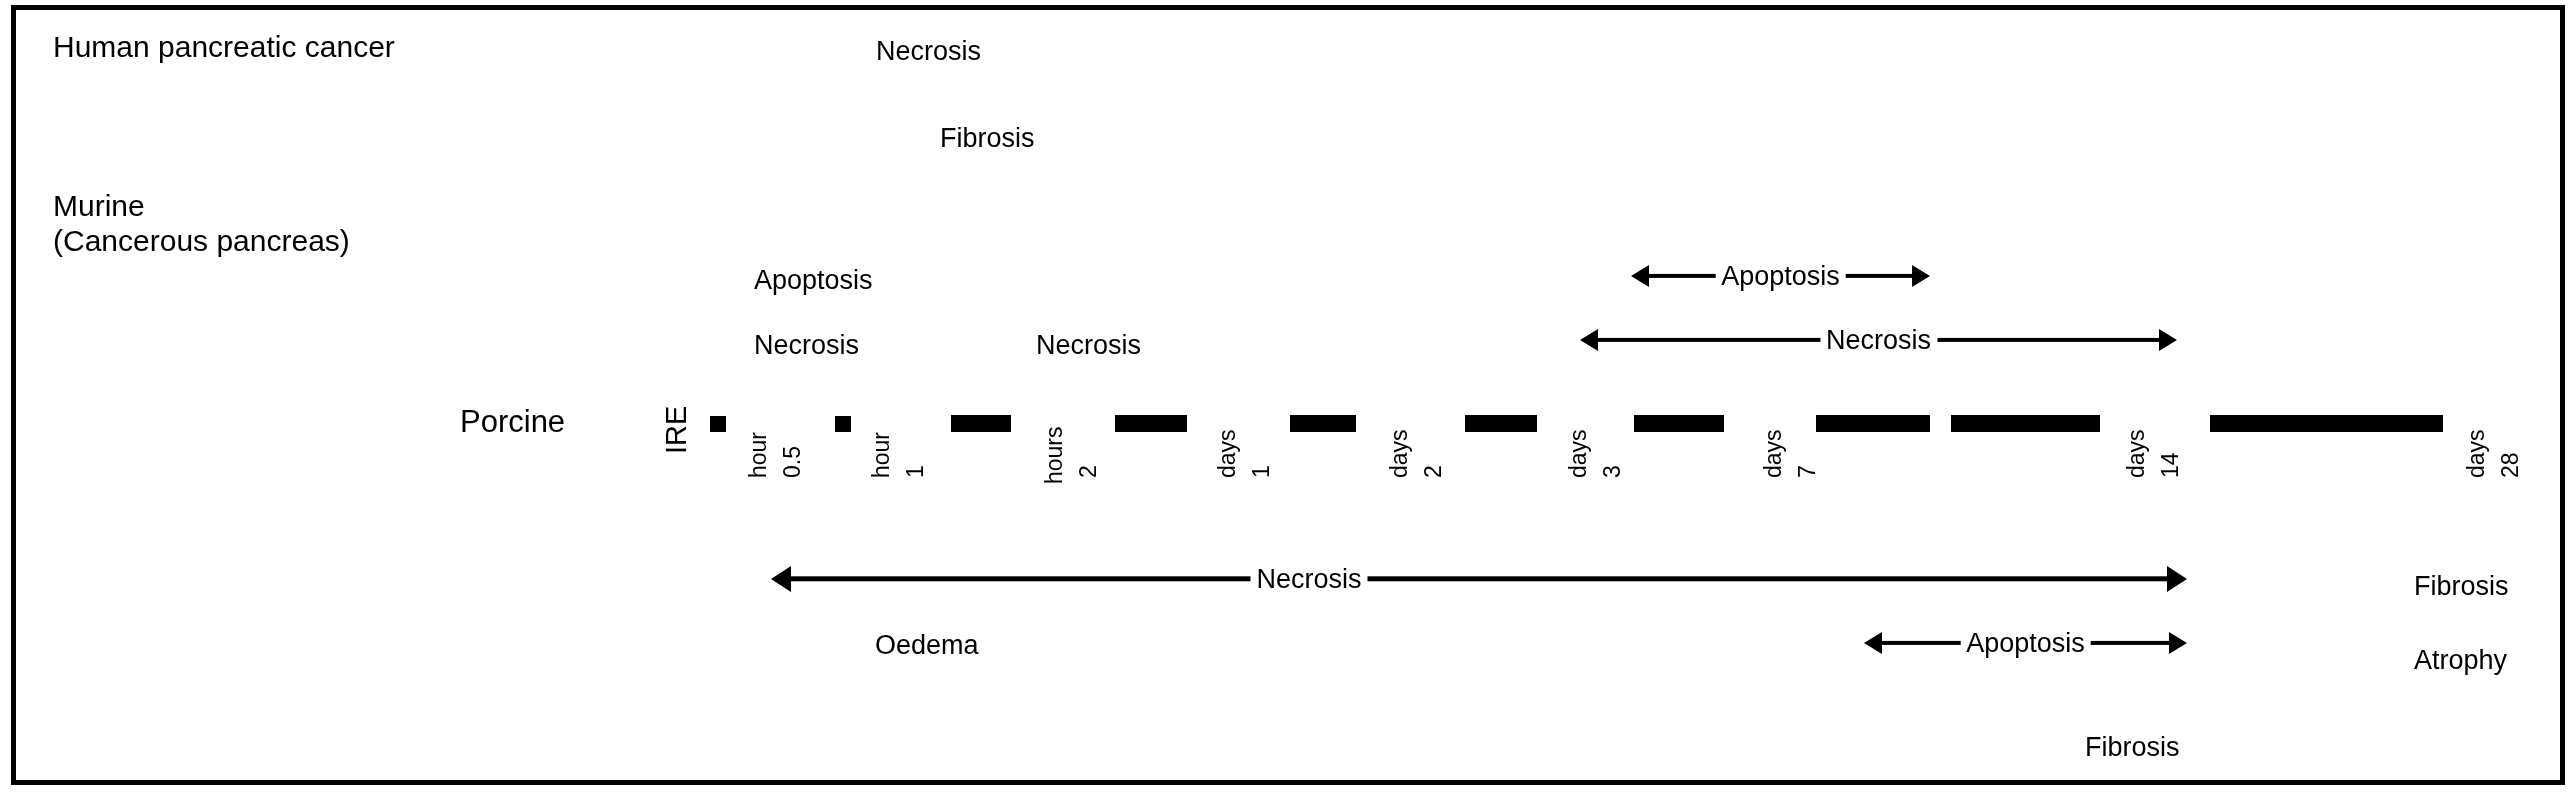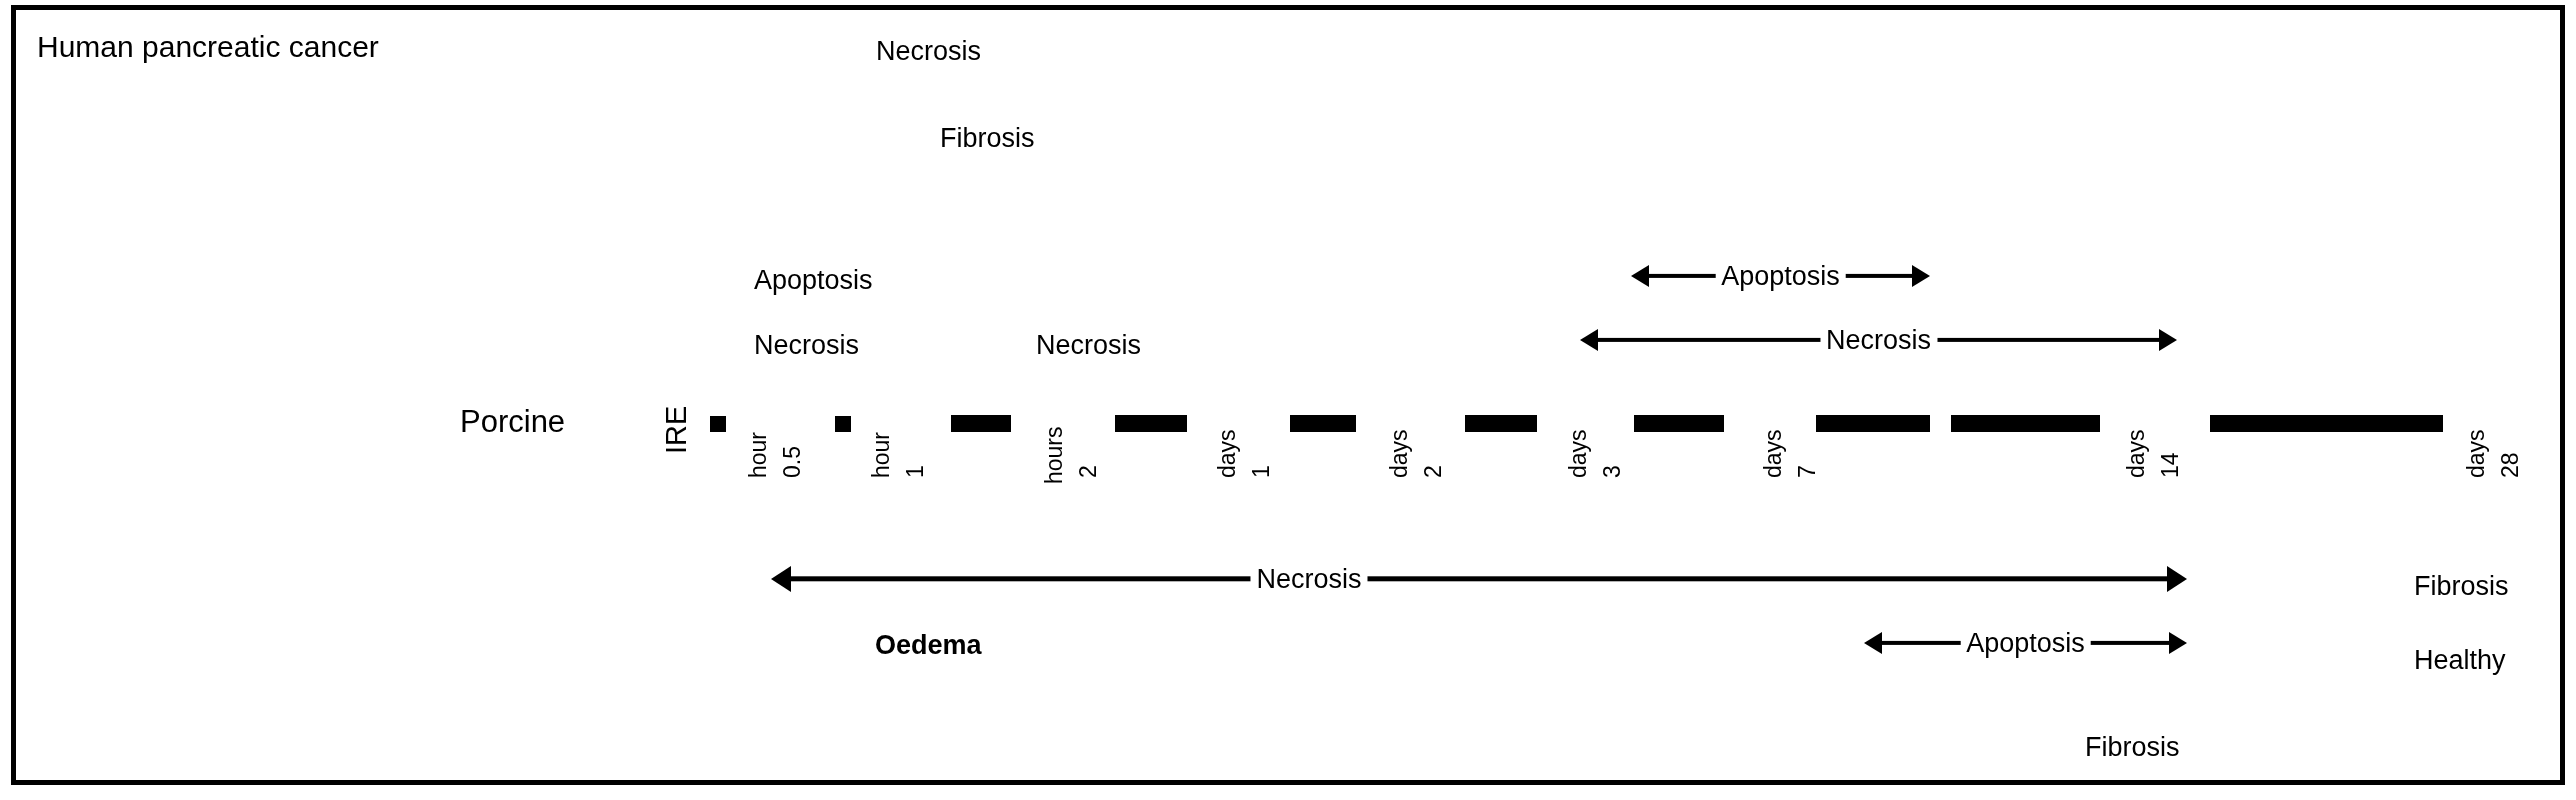--- a/index.html
+++ b/index.html
@@ -30,20 +30,21 @@
   .lbl {
     position: absolute;
     white-space: nowrap;
     line-height: 1.18;
     color: #000;
   }
   
   .row-title {
     font-size: 30px;
     font-weight: 400;
+    margin-left: 16px;
   }
   .row-title .l2 { display: block; }
 
   
   .event-label {
     font-size: 27px;
     font-weight: 400;
   }
   
   .timeline-word {
@@ -118,20 +119,24 @@
 <div id="figure">
 
   <div class="frame"></div>
 
   <div class="lbl row-title" style="left:37px; top:29px;">Human pancreatic cancer</div>
 
   <div class="lbl event-label" style="left:876px; top:36px;">Necrosis</div>
 
   <div class="lbl event-label" style="left:940px; top:123px;">Fibrosis</div>
 
+  <div class="lbl row-title" style="left:37px; top:188px;">
+    <span class="l1">Murine</span>
+    <span class="l2">(Cancerous pancreas)</span>
+  </div>
 
   <div class="lbl event-label" style="left:754px; top:265px;">Apoptosis</div>
 
   <div class="lbl event-label" style="left:754px; top:330px;">Necrosis</div>
 
   <div class="lbl event-label" style="left:1036px; top:330px;">Necrosis</div>
 
   <div class="arrow-group thin" style="left:1631px; top:259px; width:299px;">
     <div class="arrow-line" style="left:9.6px; right:9.6px;"></div>
     <div class="arrow-head left"></div>
@@ -189,29 +194,29 @@
   <div class="tick-label" style="left:2498px; top:478px;">28</div>
 
 
   <div class="arrow-group" style="left:771px; top:562px; width:1416px;">
     <div class="arrow-line" style="left:10.8px; right:10.8px;"></div>
     <div class="arrow-head left"></div>
     <div class="arrow-head right"></div>
     <div class="arrow-text" style="left:38%;">Necrosis</div>
   </div>
 
-  <div class="lbl event-label" style="left:875px; top:630px;font-weight:bold;">Oedema</div>
+  <div class="lbl event-label" style="left:875px; top:630px;">Oedema</div>
 
   <div class="arrow-group thin" style="left:1864px; top:626px; width:323px;">
     <div class="arrow-line" style="left:9.6px; right:9.6px;"></div>
     <div class="arrow-head left"></div>
     <div class="arrow-head right"></div>
     <div class="arrow-text" style="left:50%;">Apoptosis</div>
   </div>
 
   <div class="lbl event-label" style="left:2414px; top:571px;">Fibrosis</div>
 
-  <div class="lbl event-label" style="left:2414px; top:645px;">Healthy</div>
+  <div class="lbl event-label" style="left:2414px; top:645px;">Atrophy</div>
 
   <div class="lbl event-label" style="left:2085px; top:732px;">Fibrosis</div>
 
 </div>
 
 
 </body></html>

